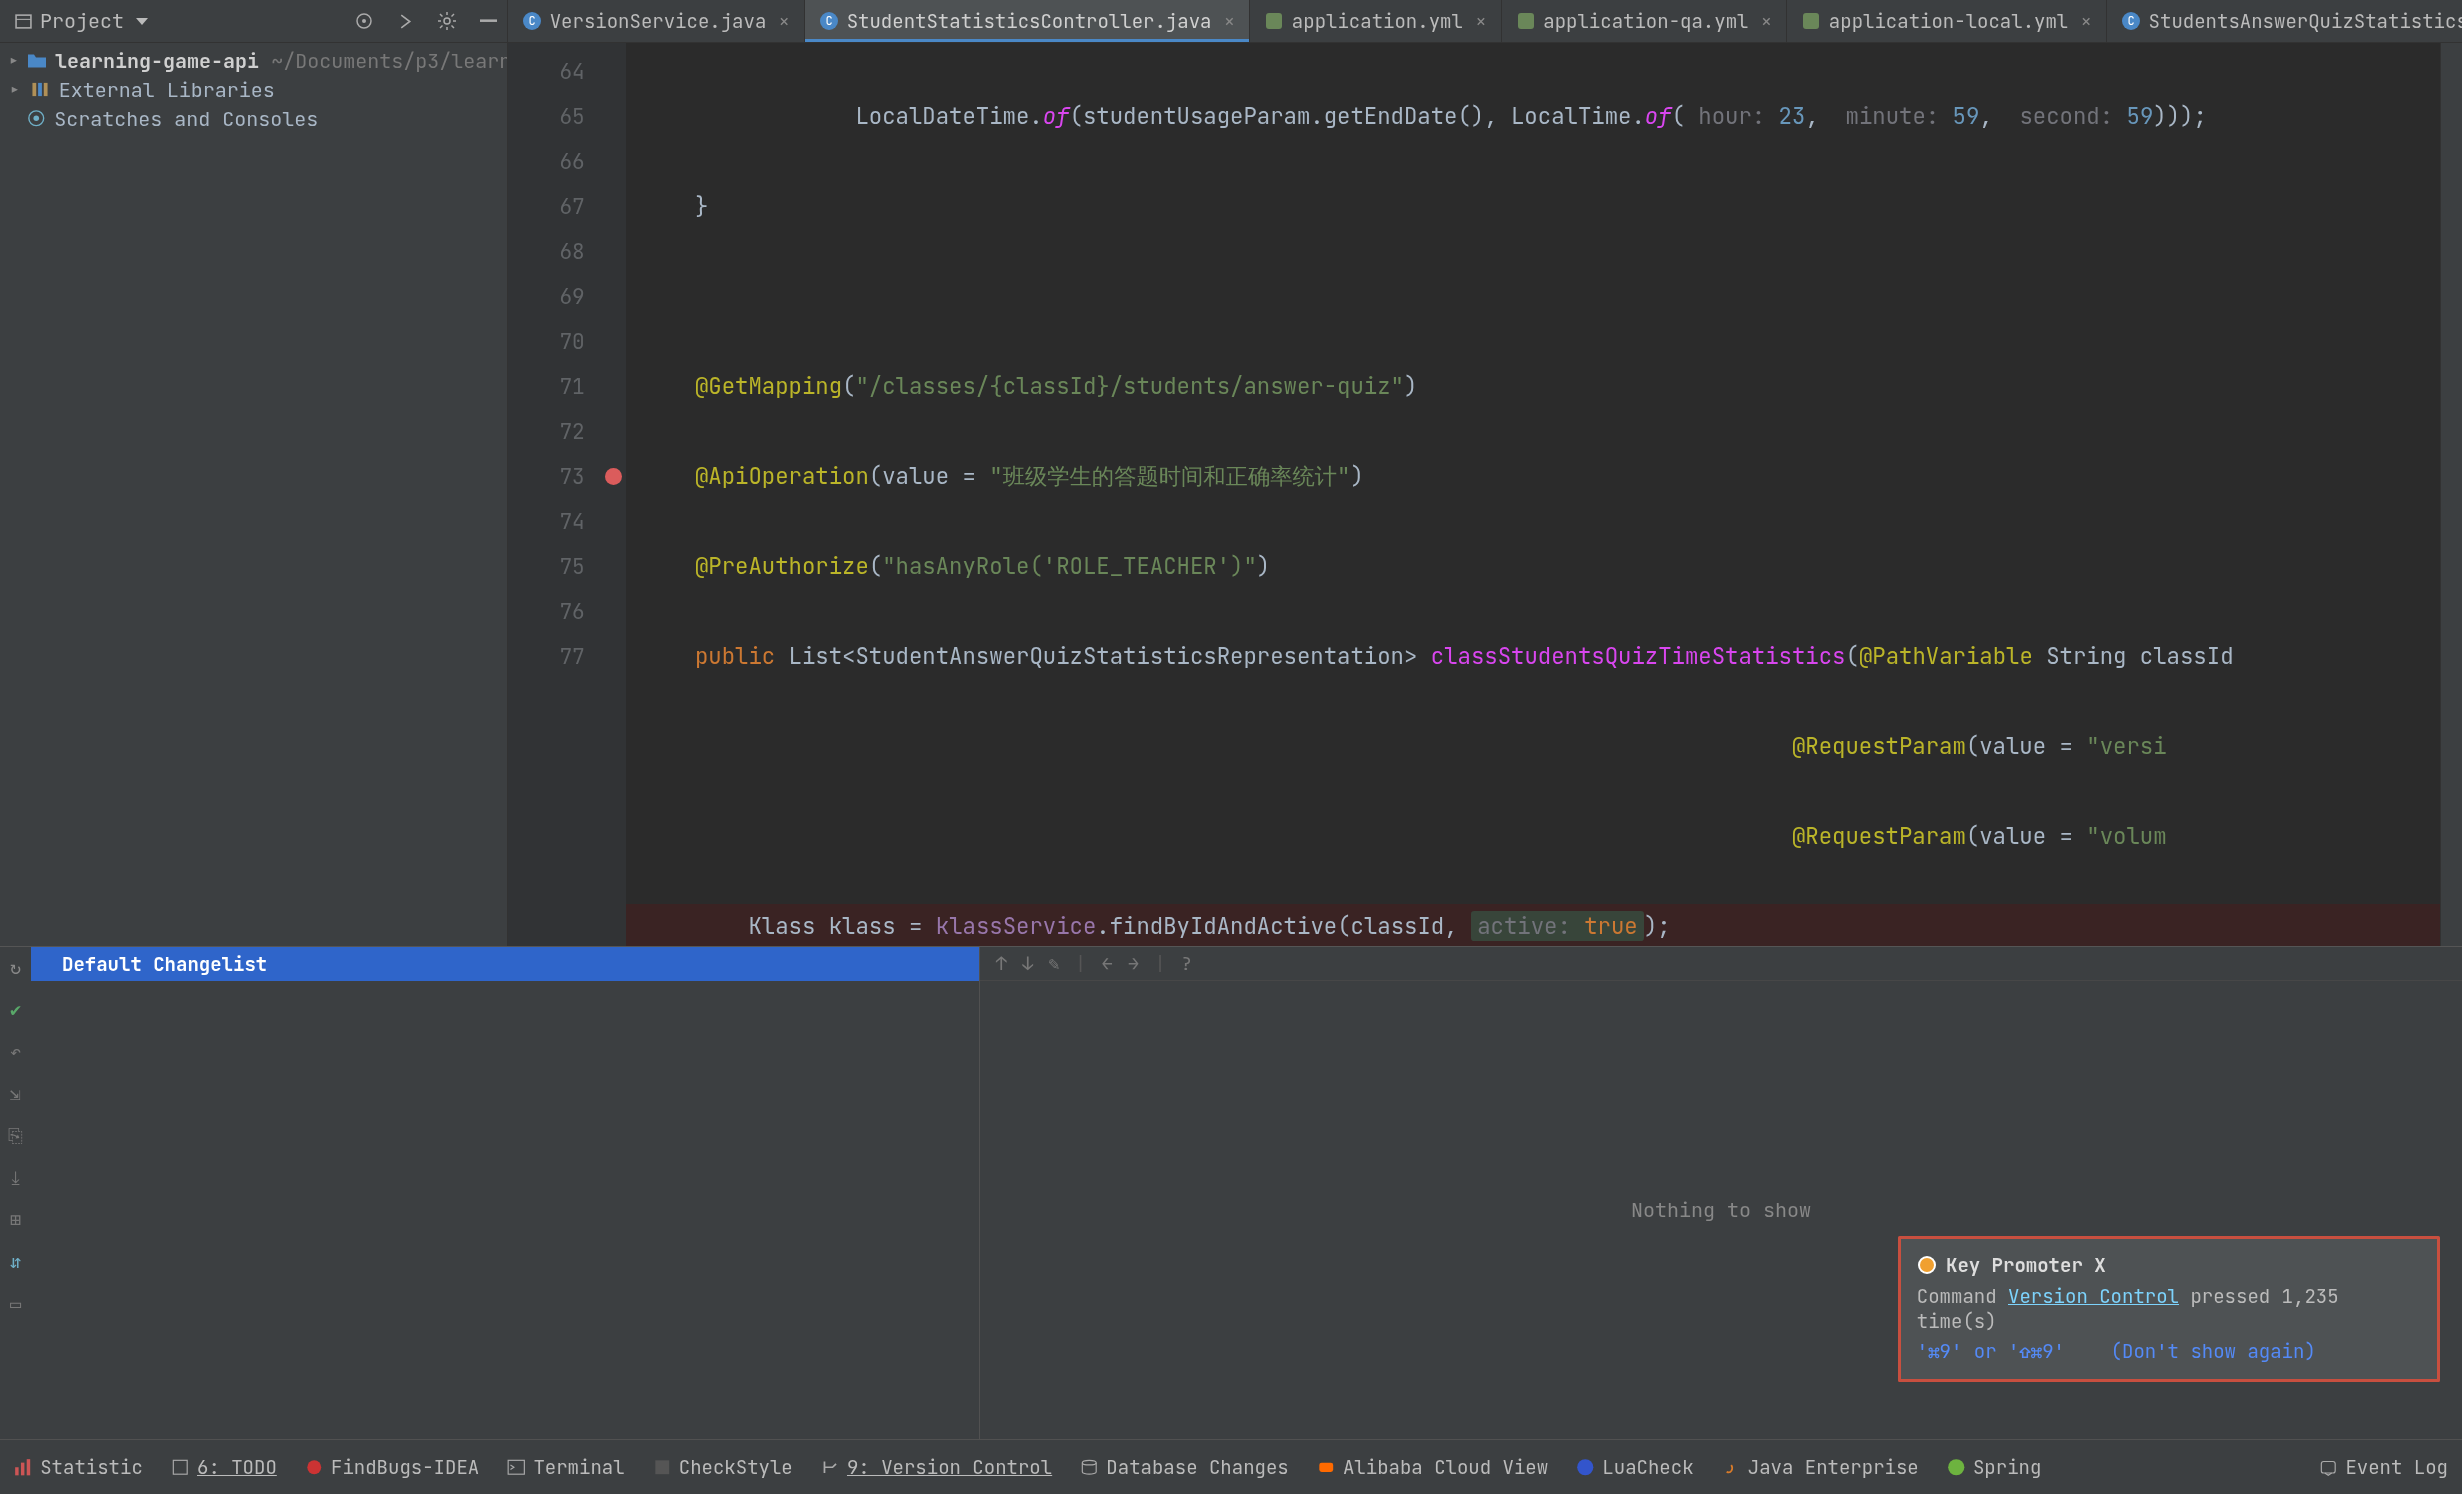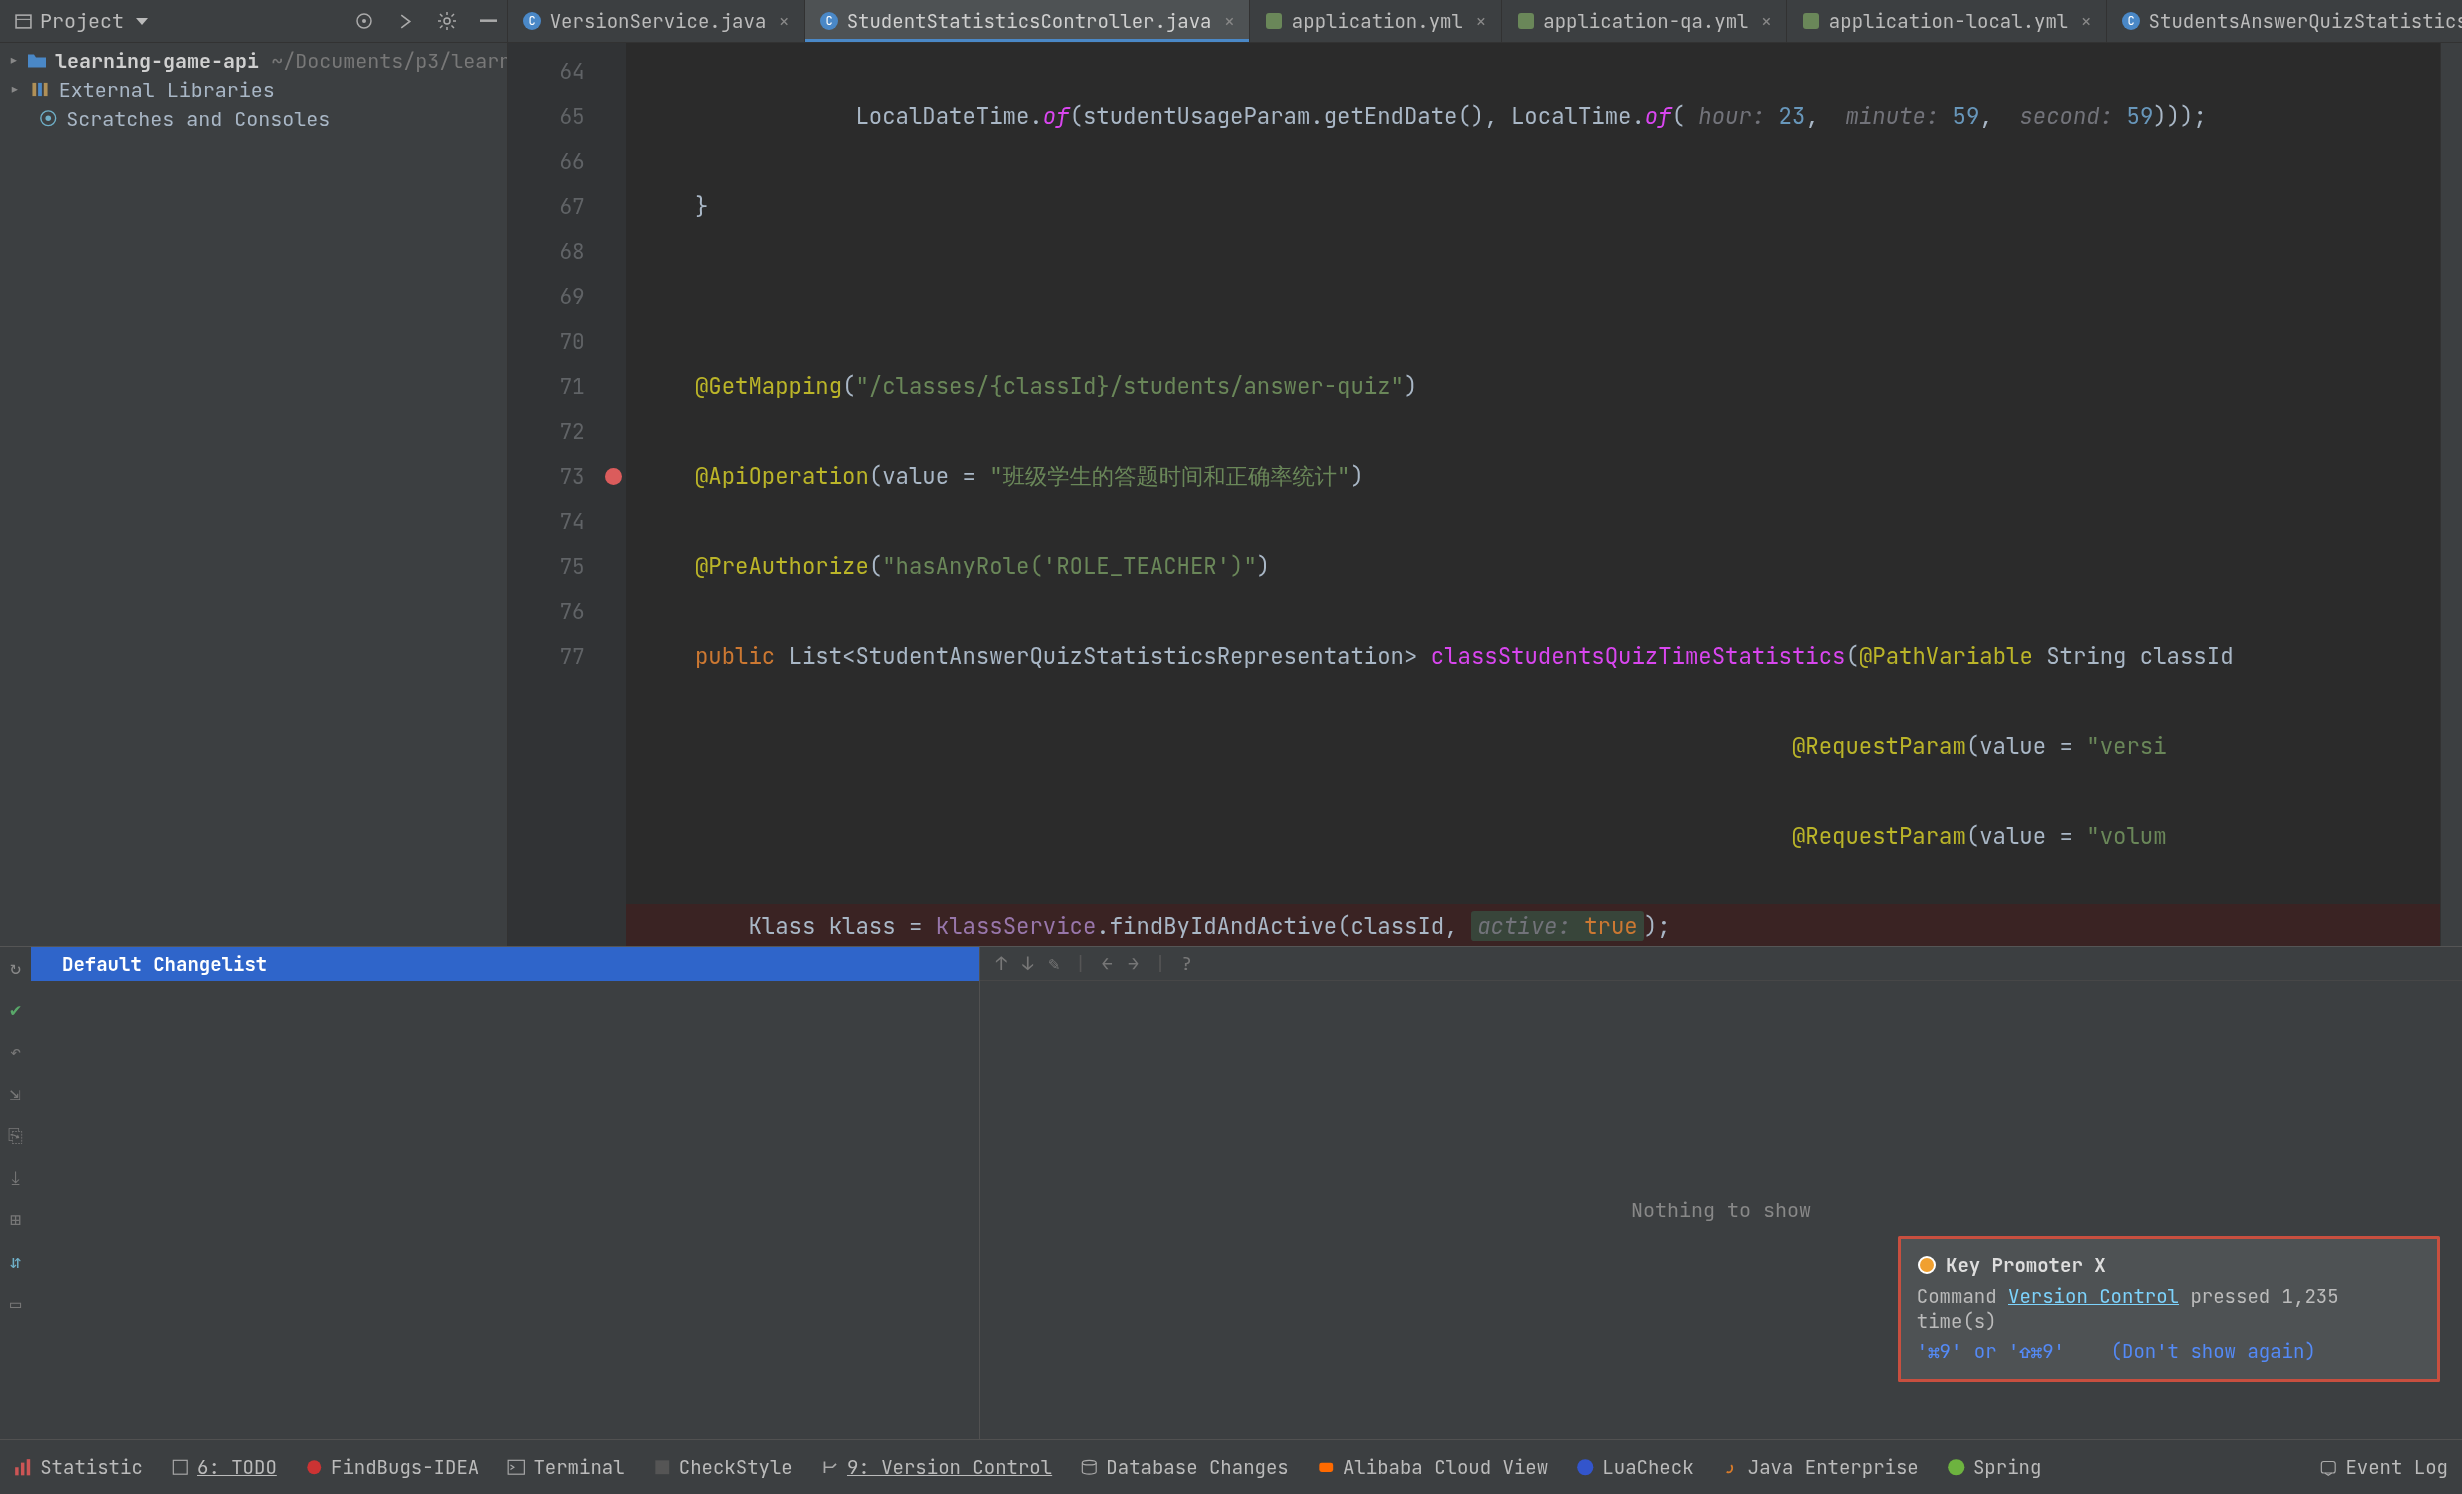--- a/index.html
+++ b/index.html
@@ -35,21 +35,21 @@
 .bp { width:17px; height:17px; border-radius:50%; background:#db5c5c; margin-top:0; }
 .code { flex:1; background:#2b2b2b; font-size:22.3px; line-height:45px; white-space:pre; padding:6.2px 0 0 15.4px; overflow:hidden; position:relative; }
 .code .row { height:45px; }
 .hlrow { background:#3a2323; margin-left:-15.4px; padding-left:15.4px; margin-right:-39px; }
 
 .kw { color:#cc7832; }
 .mname { color:#d946ef; }
 .str { color:#6a8759; }
 .num { color:#6897bb; }
 .ann { color:#bbb529; }
-.param { color:#72737a; font-style:italic; }
+.param { color:#72737a; }
 .id { color:#9876aa; }
 .type { color:#a9b7c6; }
 .plain { color:#a9b7c6; }
 .call { color:#a9b7c6; }
 
 
 .rstripe { width:21.6px; background:#3c3f41; border-left:0.8px solid #323232; }
 
 
 .bpanel { height:493px; background:#3c3f41; border-top:0.8px solid #555; display:flex; flex-direction:column; }
@@ -195,21 +195,21 @@
         <span class="caret">▸</span>
         <span class="ico">
             <svg width="20" height="17" viewBox="0 0 20 18">
               <rect x="2" y="2" width="4" height="14" fill="#b09057"></rect>
               <rect x="8" y="2" width="4" height="14" fill="#4a88c7"></rect>
               <rect x="14" y="2" width="4" height="14" fill="#b09057"></rect>
             </svg>
           </span>
         <span>External Libraries</span>
       </div>
-      <div class="treei" style="padding-left:37px">
+      <div class="treei" style="padding-left:25px">
         <span class="ico">
             <svg width="18.5" height="18.5" viewBox="0 0 20 20">
               <circle cx="10" cy="10" r="8" fill="none" stroke="#6fafc7" stroke-width="1.5"></circle>
               <circle cx="10" cy="10" r="3" fill="#6fafc7"></circle>
             </svg>
           </span>
         <span>Scratches and Consoles</span>
       </div>
     </div>
 

